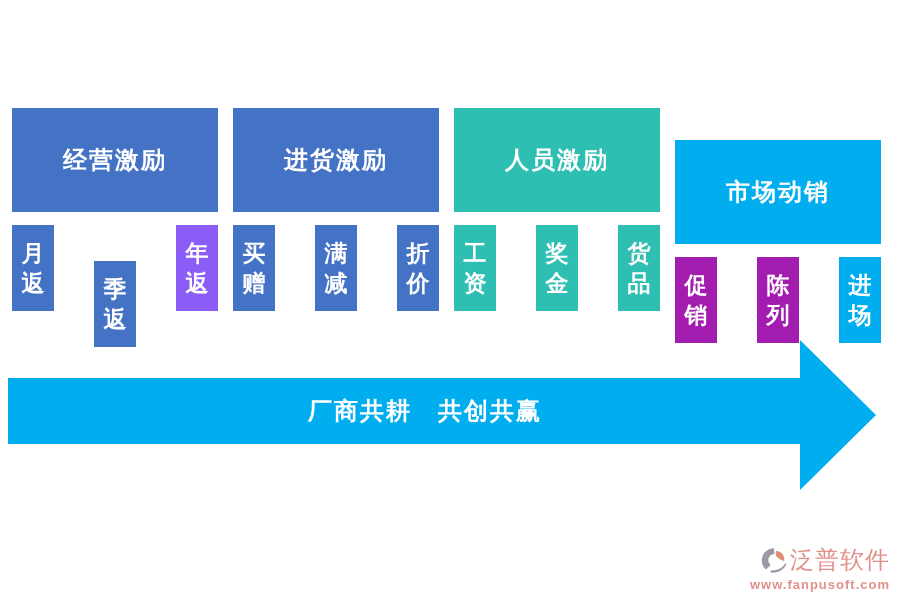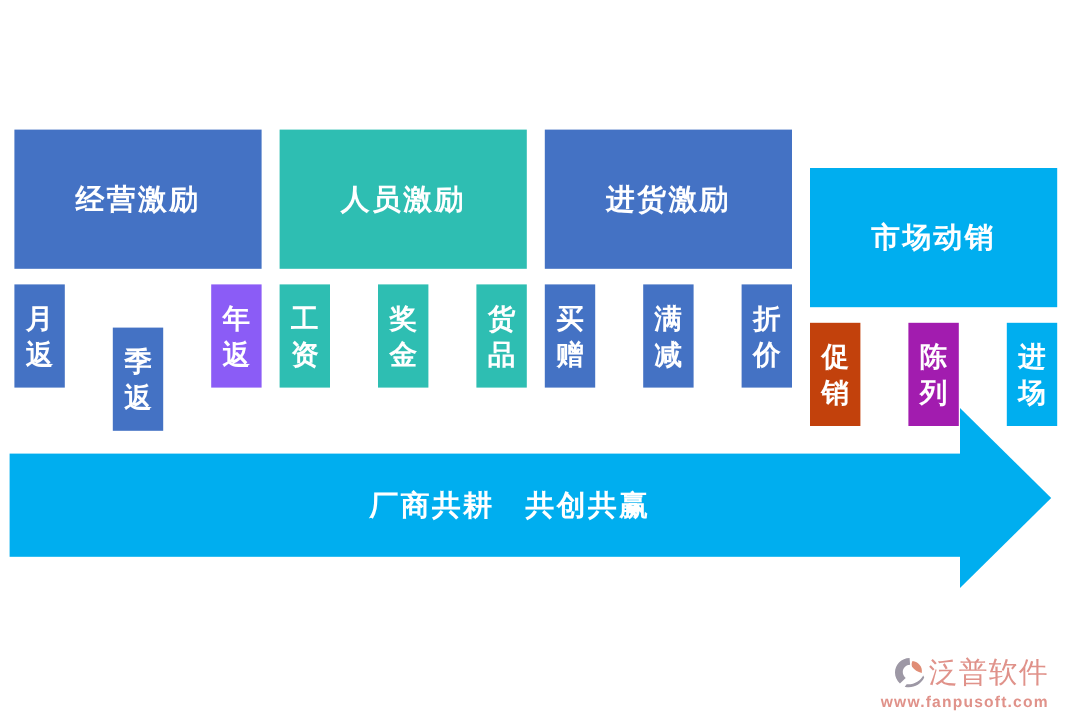--- a/index.html
+++ b/index.html
@@ -10,21 +10,21 @@
   }
   .canvas{position:absolute;inset:0;}
 
   
   .columns{
     position:absolute;left:12px;top:108px;
     display:flex;gap:15px;
   }
   .group{width:206px;}
   .group-header{
-    height:116px;
+    height:104px;
     display:flex;align-items:center;justify-content:center;
     color:#ffffff;font-size:24px;font-weight:bold;
     letter-spacing:2px;
   }
   .sub-row{
     margin-top:13px;
     display:flex;justify-content:center;gap:40px;
   }
   .sub-box{
     width:60px;height:86px;
@@ -35,38 +35,38 @@
   .sub-box .stack{
     display:inline-block;width:1em;line-height:1.32;
     word-break:break-all;white-space:normal;
   }
 
   
   .arrow{
     position:absolute;left:8px;top:340px;width:868px;height:150px;
   }
   .arrow-body{
-    position:absolute;left:0;top:38px;width:792px;height:86px;
+    position:absolute;left:0;top:38px;width:792px;height:66px;
     display:flex;align-items:center;justify-content:center;
   }
   .arrow-head{
     position:absolute;left:792px;top:0;width:0;height:0;
     border-top:75px solid transparent;
     border-bottom:75px solid transparent;
     border-left:76px solid #00AEEF;
   }
   .arrow-label{
     color:#ffffff;font-size:24px;font-weight:bold;
     letter-spacing:2px;transform:translateX(21px);
     white-space:pre;
   }
 
   
   .logo{
-    position:absolute;right:26px;bottom:8px;
+    position:absolute;right:10px;bottom:8px;
     display:flex;flex-direction:column;align-items:flex-end;
   }
   .logo-row{display:flex;align-items:center;gap:3px;}
   .logo-name{font-size:24px;letter-spacing:1px;font-family:"Liberation Serif","DejaVu Serif",serif;}
   .logo-url{font-size:13px;font-weight:bold;letter-spacing:1px;margin-top:1px;}
 </style>
 </head>
 <body>
 
 <div class="canvas">
@@ -82,53 +82,53 @@
         <div class="sub-box" style="background-color: rgb(68, 114, 196); margin-top: 36px;">
           <span class="stack">季返</span>
           </div>
         <div class="sub-box" style="background-color: #8b5cf6;">
           <span class="stack">年返</span>
           </div>
       </div>
     </div>
 
     <div class="group">
+      <div class="group-header" style="background-color: rgb(68, 114, 196);">进货激励</div>
+      <div class="sub-row">
+        <div class="sub-box" style="background-color: rgb(68, 114, 196);">
+          <span class="stack">买赠</span>
+          </div>
+        <div class="sub-box" style="background-color: rgb(68, 114, 196);">
+          <span class="stack">满减</span>
+          </div>
+        <div class="sub-box" style="background-color: rgb(68, 114, 196);">
+          <span class="stack">折价</span>
+          </div>
+      </div>
+    </div>
+
+    <div class="group">
       <div class="group-header" style="background-color: rgb(46, 190, 178);">人员激励</div>
       <div class="sub-row">
         <div class="sub-box" style="background-color: rgb(46, 190, 178);">
           <span class="stack">工资</span>
           </div>
         <div class="sub-box" style="background-color: rgb(46, 190, 178);">
           <span class="stack">奖金</span>
           </div>
         <div class="sub-box" style="background-color: rgb(46, 190, 178);">
           <span class="stack">货品</span>
           </div>
       </div>
     </div>
 
     <div class="group">
-      <div class="group-header" style="background-color: rgb(68, 114, 196);">进货激励</div>
-      <div class="sub-row">
-        <div class="sub-box" style="background-color: rgb(68, 114, 196);">
-          <span class="stack">买赠</span>
-          </div>
-        <div class="sub-box" style="background-color: rgb(68, 114, 196);">
-          <span class="stack">满减</span>
-          </div>
-        <div class="sub-box" style="background-color: rgb(68, 114, 196);">
-          <span class="stack">折价</span>
-          </div>
-      </div>
-    </div>
-
-    <div class="group">
       <div class="group-header" style="background-color: rgb(0, 174, 239); margin-top: 32px;">市场动销</div>
       <div class="sub-row">
-        <div class="sub-box" style="background-color: #c2410c;">
+        <div class="sub-box" style="background-color: #a21caf;">
           <span class="stack">促销</span>
           </div>
         <div class="sub-box" style="background-color: #a21caf;">
           <span class="stack">陈列</span>
           </div>
         <div class="sub-box" style="background-color: rgb(0, 174, 239);">
           <span class="stack">进场</span>
           </div>
       </div>
     </div>

